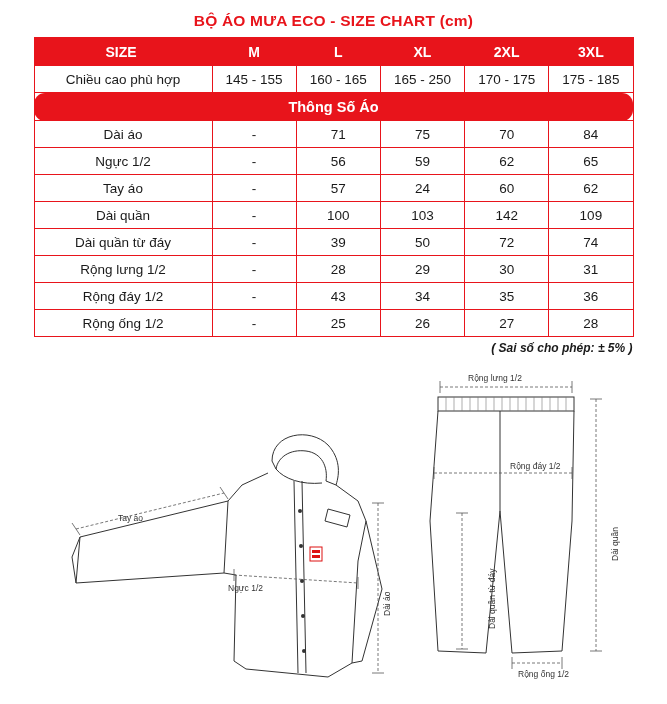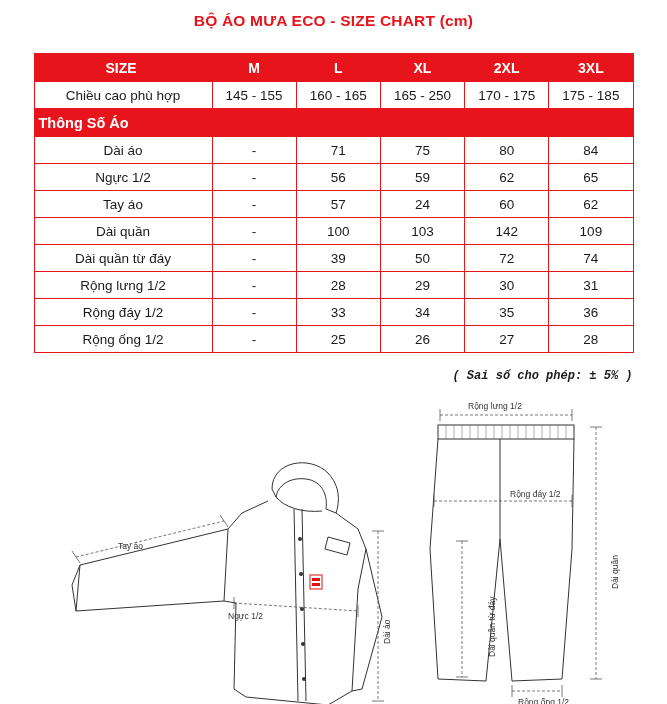--- a/index.html
+++ b/index.html
@@ -25,21 +25,21 @@
     color: #e8141b;
     font-weight: bold;
     font-size: 15.5px;
     letter-spacing: 0.2px;
     padding-top: 12px;
     padding-bottom: 7px;
   }
   table.chart {
     border-collapse: collapse;
     width: 600px;
-    margin: 16px auto;
+    margin: 0 auto;
     table-layout: fixed;
   }
   table.chart td {
     border: 1px solid #e8141b;
     height: 26px;
     font-size: 13.5px;
     text-align: center;
     padding: 0 4px;
     color: #1a1a1a;
   }
@@ -57,33 +57,33 @@
   }
   tr.head td.label {
     text-align: center;
     padding-left: 0;
   }
   tr.section td {
     background: #e8141b;
     color: #ffffff;
     font-weight: bold;
     font-size: 14.5px;
-    text-align: left;
+    text-align: center;
     height: 27px;
+    border-radius: 11px;
   }
   .note {
     width: 600px;
     margin: 4px auto 0 auto;
     text-align: right;
     font-size: 12px;
     font-style: italic;
     font-weight: bold;
     color: #1a1a1a;
     padding-right: 2px;
-    font-family: Liberation Mono, monospace;
   }
   .figures {
     position: relative;
     width: 667px;
     height: 330px;
     margin-top: 6px;
   }
   .figsvg {
     display: block;
   }
@@ -127,21 +127,21 @@
 
       <tr class="section">
         <td colspan="6">Thông Số Áo</td>
       </tr>
 
       <tr>
         <td class="label">Dài áo</td>
         <td>-</td>
         <td>71</td>
         <td>75</td>
-        <td>80</td>
+        <td>70</td>
         <td>84</td>
       </tr>
       <tr>
         <td class="label">Ngực 1/2</td>
         <td>-</td>
         <td>56</td>
         <td>59</td>
         <td>62</td>
         <td>65</td>
       </tr>
@@ -175,21 +175,21 @@
         <td class="label">Rộng lưng 1/2</td>
         <td>-</td>
         <td>28</td>
         <td>29</td>
         <td>30</td>
         <td>31</td>
       </tr>
       <tr>
         <td class="label">Rộng đáy 1/2</td>
         <td>-</td>
-        <td>33</td>
+        <td>43</td>
         <td>34</td>
         <td>35</td>
         <td>36</td>
       </tr>
       <tr>
         <td class="label">Rộng ống 1/2</td>
         <td>-</td>
         <td>25</td>
         <td>26</td>
         <td>27</td>

